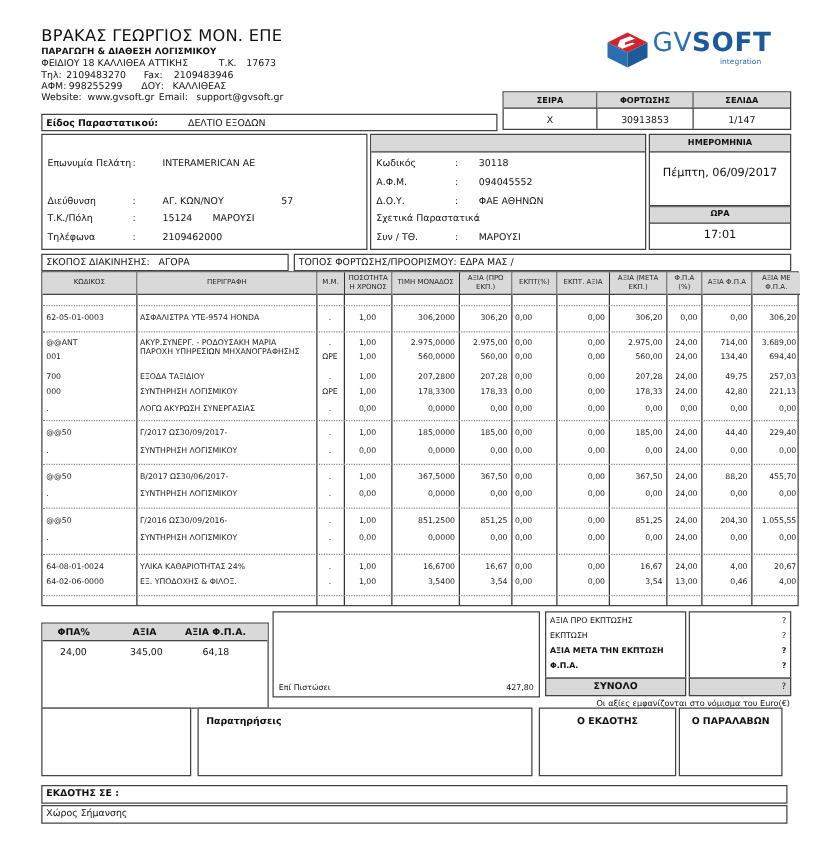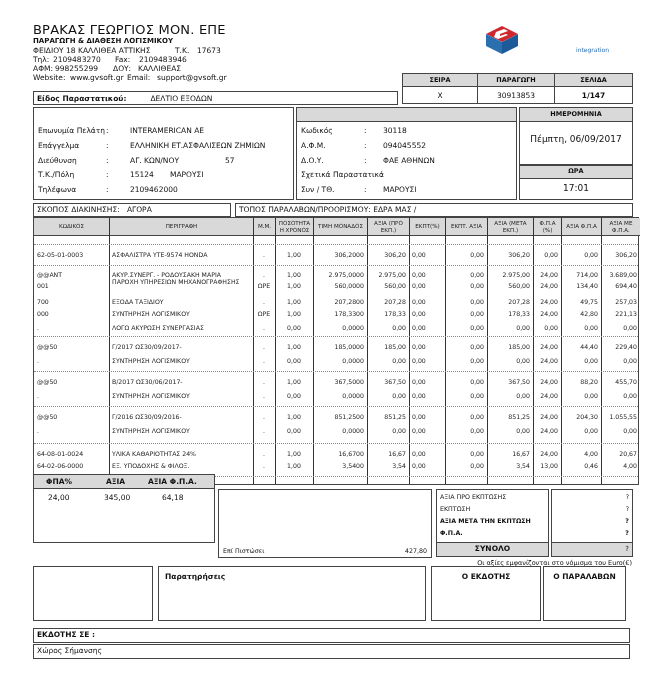--- a/index.html
+++ b/index.html
@@ -48,21 +48,21 @@
   .topos { left: 235px; top: 203px; width: 398px; height: 14px; padding-left: 3px; line-height: 11px; font-size: 7.5px; }
 
   
   .items { left: 33px; top: 217px; width: 606px; height: 268px; }
   .col-line { position: absolute; top: 0; bottom: 0; border-left: 1.2px solid #333; }
   .ih { position: absolute; top: 0; height: 18px; background: #d9d9d9; border-bottom: 1.5px solid #444; font-size: 5.6px; text-align: center; display: flex; align-items: center; justify-content: center; line-height: 6.5px; color: #222; }
   .dot { position: absolute; left: 0; right: 0; border-top: 1px dotted #888; }
   .cell { position: absolute; font-size: 6.2px; white-space: nowrap; color: #222; }
 
   
-  .vat { left: 33px; top: 474px; width: 182px; height: 69px; }
+  .vat { left: 33px; top: 498px; width: 182px; height: 69px; }
   .vat .hdrrow { height: 14px; background: #d9d9d9; border-bottom: 1.5px solid #444; position: relative; }
   .pay { left: 218px; top: 489px; width: 214px; height: 69px; }
   .pay .hdr { height: 14px; line-height: 12px; font-size: 7.5px; }
   .tot { left: 436px; top: 489px; width: 113px; height: 54px; }
   .totv { left: 551px; top: 489px; width: 82px; height: 54px; }
   .totrow { position: absolute; font-size: 6.3px; }
   .syn { left: 436px; top: 542px; width: 113px; height: 15px; background: #d9d9d9; font-weight: bold; text-align: center; line-height: 12px; font-size: 7.5px; }
   .synv { left: 551px; top: 542px; width: 82px; height: 15px; background: #d9d9d9; text-align: right; padding-right: 3px; line-height: 12px; font-size: 7px; }
   .note { right: 28px; top: 559px; font-size: 6.5px; }
 
@@ -92,40 +92,40 @@
   <span style="width:37px">Website:</span><span style="width:57px">www.gvsoft.gr</span><span style="width:30px">Email:</span><span>support@gvsoft.gr</span>
 </div>
 
 <div class="abs logo">
   <svg width="36" height="32" viewBox="0 0 36 32" style="position:absolute;left:0;top:2px;">
     <polygon points="18,2 34,10 18,18 2,10" fill="#d0272e"></polygon>
     <polygon points="2,10 18,18 18,30 2,22" fill="#2a6fb0"></polygon>
     <polygon points="34,10 18,18 18,30 34,22" fill="#1d5a9a"></polygon>
     <path d="M12,8 L20,5 L24,7 L16,10 L16,12 L22,10 L24,11 L14,15 L10,13 Z" fill="#ffffff"></path>
   </svg>
+  <div class="logo-text"><span class="gv">GV</span><span class="soft">SOFT</span></div>
   <div class="logo-sub">integration</div>
 </div>
 
 <div class="box serie">
   <div class="h">ΣΕΙΡΑ</div>
-  <div class="h">ΠΑΡΑΓΩΓΗ</div>
+  <div class="h">ΦΟΡΤΩΣΗΣ</div>
   <div class="h">ΣΕΛΙΔΑ</div>
   <div>Χ</div>
   <div>30913853</div>
-  <div style="font-weight:bold">1/147</div>
+  <div style="font-weight:normal">1/147</div>
 </div>
 
 <div class="box eidos">
   <b>Είδος Παραστατικού:</b>
   <span>ΔΕΛΤΙΟ ΕΞΟΔΩΝ</span>
 </div>
 
 <div class="box cust">
   <div class="row" style="left:4px;top:18px"><span style="display:inline-block;width:68px">Επωνυμία Πελάτη</span><span style="display:inline-block;width:24px">:</span><span>INTERAMERICAN AE</span></div>
-  <div class="row" style="left:4px;top:33px"><span style="display:inline-block;width:68px">Επάγγελμα</span><span style="display:inline-block;width:24px">:</span><span>ΕΛΛΗΝΙΚΗ ΕΤ.ΑΣΦΑΛΙΣΕΩΝ ΖΗΜΙΩΝ</span></div>
   <div class="row" style="left:4px;top:48px"><span style="display:inline-block;width:68px">Διεύθυνση</span><span style="display:inline-block;width:24px">:</span><span style="display:inline-block;width:95px">ΑΓ. ΚΩΝ/ΝΟΥ</span><span>57</span></div>
   <div class="row" style="left:4px;top:62px"><span style="display:inline-block;width:68px">Τ.Κ./Πόλη</span><span style="display:inline-block;width:24px">:</span><span style="display:inline-block;width:40px">15124</span><span>ΜΑΡΟΥΣΙ</span></div>
   <div class="row" style="left:4px;top:77px"><span style="display:inline-block;width:68px">Τηλέφωνα</span><span style="display:inline-block;width:24px">:</span><span>2109462000</span></div>
 </div>
 
 <div class="box cust2">
   <div class="hdr"></div>
   <div class="row" style="left:4px;top:18px"><span style="display:inline-block;width:63px">Κωδικός</span><span style="display:inline-block;width:19px">:</span><span>30118</span></div>
   <div class="row" style="left:4px;top:33px"><span style="display:inline-block;width:63px">Α.Φ.Μ.</span><span style="display:inline-block;width:19px">:</span><span>094045552</span></div>
   <div class="row" style="left:4px;top:48px"><span style="display:inline-block;width:63px">Δ.Ο.Υ.</span><span style="display:inline-block;width:19px">:</span><span>ΦΑΕ ΑΘΗΝΩΝ</span></div>
@@ -140,21 +140,21 @@
 <div class="box time">
   <div class="hdr">ΩΡΑ</div>
   <div class="val">17:01</div>
 </div>
 
 <div class="box skopos">
   <span>ΣΚΟΠΟΣ ΔΙΑΚΙΝΗΣΗΣ:</span>&nbsp;&nbsp;
   <span>ΑΓΟΡΑ</span>
 </div>
 <div class="box topos">
-  <span>ΤΟΠΟΣ  ΠΑΡΑΛΑΒΩΝ/ΠΡΟΟΡΙΣΜΟΥ:</span>
+  <span>ΤΟΠΟΣ  ΦΟΡΤΩΣΗΣ/ΠΡΟΟΡΙΣΜΟΥ:</span>
   <span>ΕΔΡΑ ΜΑΣ /</span>
 </div>
 
 <div class="box items" id="items">
     <div class="col-line" style="left: 75px;"></div>
     <div class="col-line" style="left: 219px;"></div>
     <div class="col-line" style="left: 241px;"></div>
     <div class="col-line" style="left: 279px;"></div>
     <div class="col-line" style="left: 333px;"></div>
     <div class="col-line" style="left: 375px;"></div>

